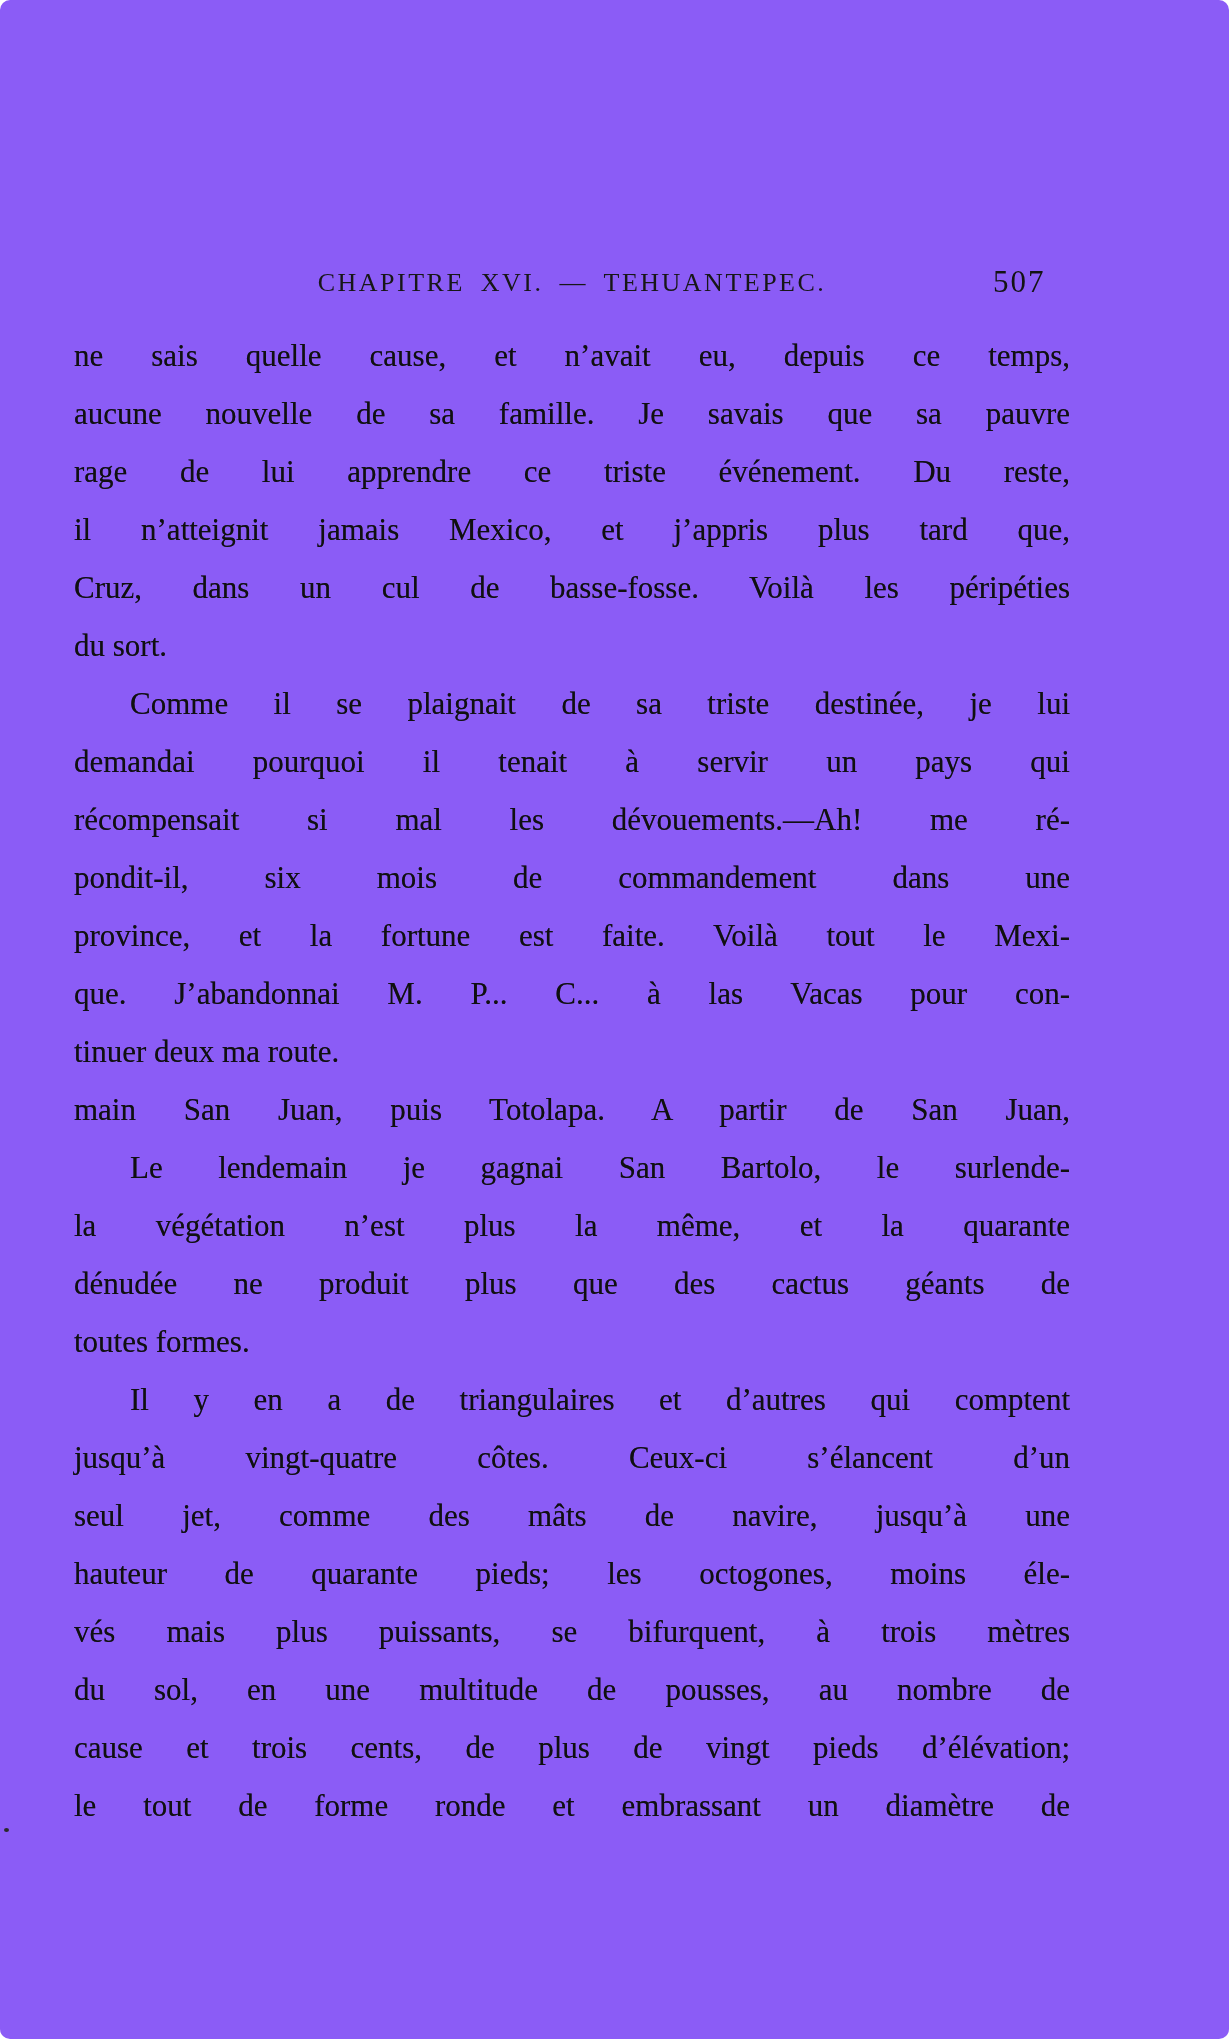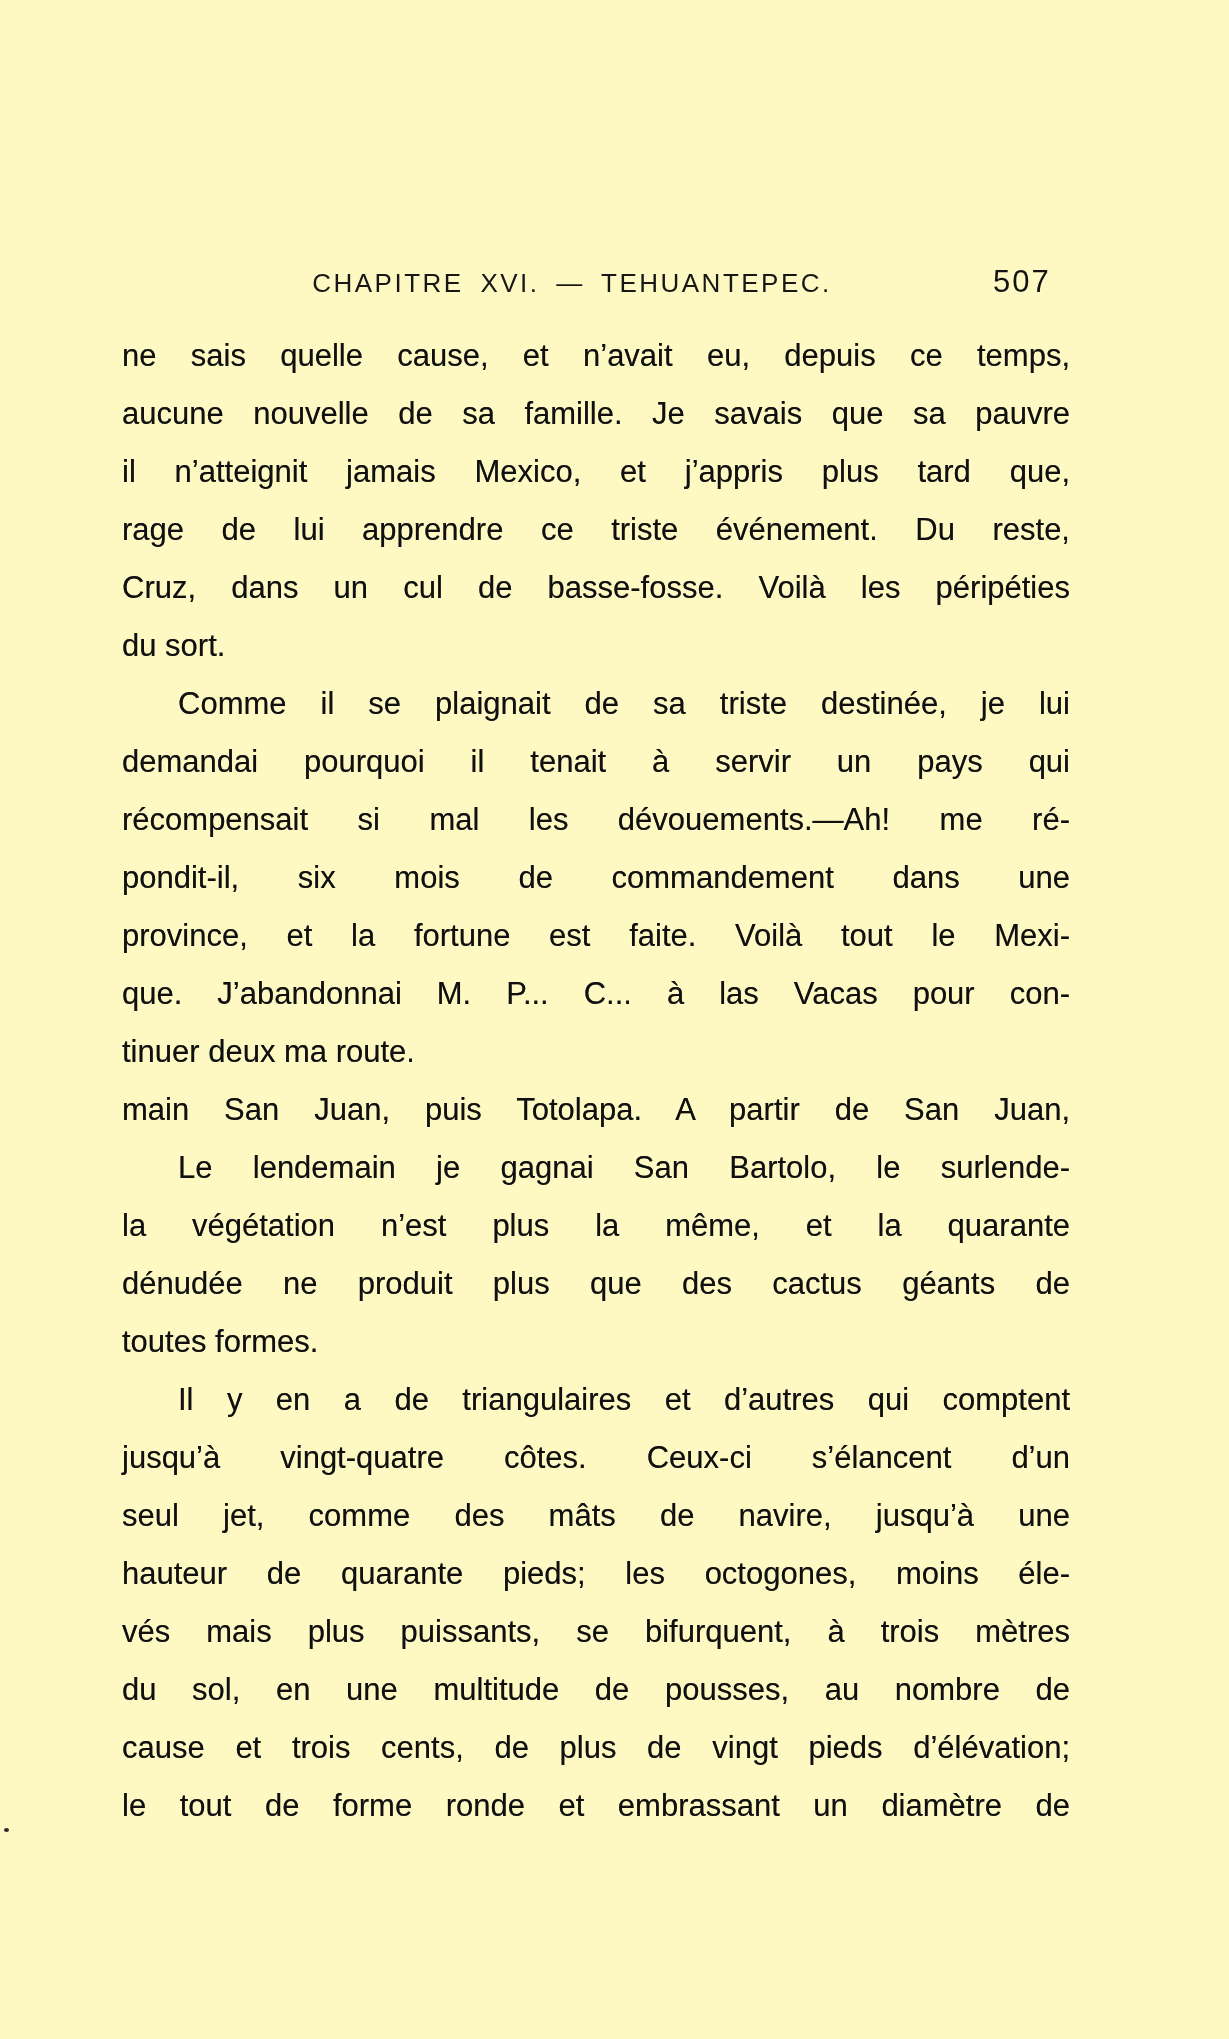--- a/index.html
+++ b/index.html
@@ -4,24 +4,25 @@
 <style>
   html, body {
     margin: 0;
     padding: 0;
     background: #ffffff;
   }
   .book-page {
     position: relative;
     width: 1229px;
     height: 2039px;
-    background: #fef9c3;
+    background: #8b5cf6;
     overflow: hidden;
-    font-family: Liberation Sans, sans-serif;
+    font-family: Liberation Serif, serif;
     color: #101010;
+    border-radius: 10px;
   }
   .running-header {
     position: absolute;
     left: 74px;
     top: 264px;
     width: 996px;
     height: 40px;
   }
   .chapter-title {
     position: absolute;
@@ -51,21 +52,20 @@
     font-size: 31px;
     line-height: 58px;
     text-shadow: 0 0 0.5px rgba(10,10,10,0.55);
   }
   .text-line {
     height: 58px;
     text-align: justify;
     text-align-last: justify;
     white-space: normal;
     overflow: visible;
-    margin-left: 48px;
   }
   .text-line.indent {
     text-indent: 56px;
   }
   .text-line.endline {
     text-align-last: left;
   }
   .scan-speck {
     position: absolute;
     left: 4px;
@@ -82,22 +82,22 @@
 <div class="book-page">
 
   <div class="running-header">
     <div class="chapter-title">CHAPITRE XVI. — TEHUANTEPEC.</div>
     <div class="page-number">507</div>
   </div>
 
   <div class="body-text">
       <div class="text-line">ne sais quelle cause, et n’avait eu, depuis ce temps,</div>
       <div class="text-line">aucune nouvelle de sa famille. Je savais que sa pauvre</div>
+      <div class="text-line">rage de lui apprendre ce triste événement. Du reste,</div>
       <div class="text-line">il n’atteignit jamais Mexico, et j’appris plus tard que,</div>
-      <div class="text-line">rage de lui apprendre ce triste événement. Du reste,</div>
       <div class="text-line">Cruz, dans un cul de basse-fosse. Voilà les péripéties</div>
       <div class="text-line endline">du sort.</div>
       <div class="text-line indent">Comme il se plaignait de sa triste destinée, je lui</div>
       <div class="text-line">demandai pourquoi il tenait à servir un pays qui</div>
       <div class="text-line">récompensait si mal les dévouements.—Ah! me ré-</div>
       <div class="text-line">pondit-il, six mois de commandement dans une</div>
       <div class="text-line">province, et la fortune est faite. Voilà tout le Mexi-</div>
       <div class="text-line">que. J’abandonnai M. P... C... à las Vacas pour con-</div>
       <div class="text-line endline">tinuer deux ma route.</div>
       <div class="text-line">main San Juan, puis Totolapa. A partir de San Juan,</div>

